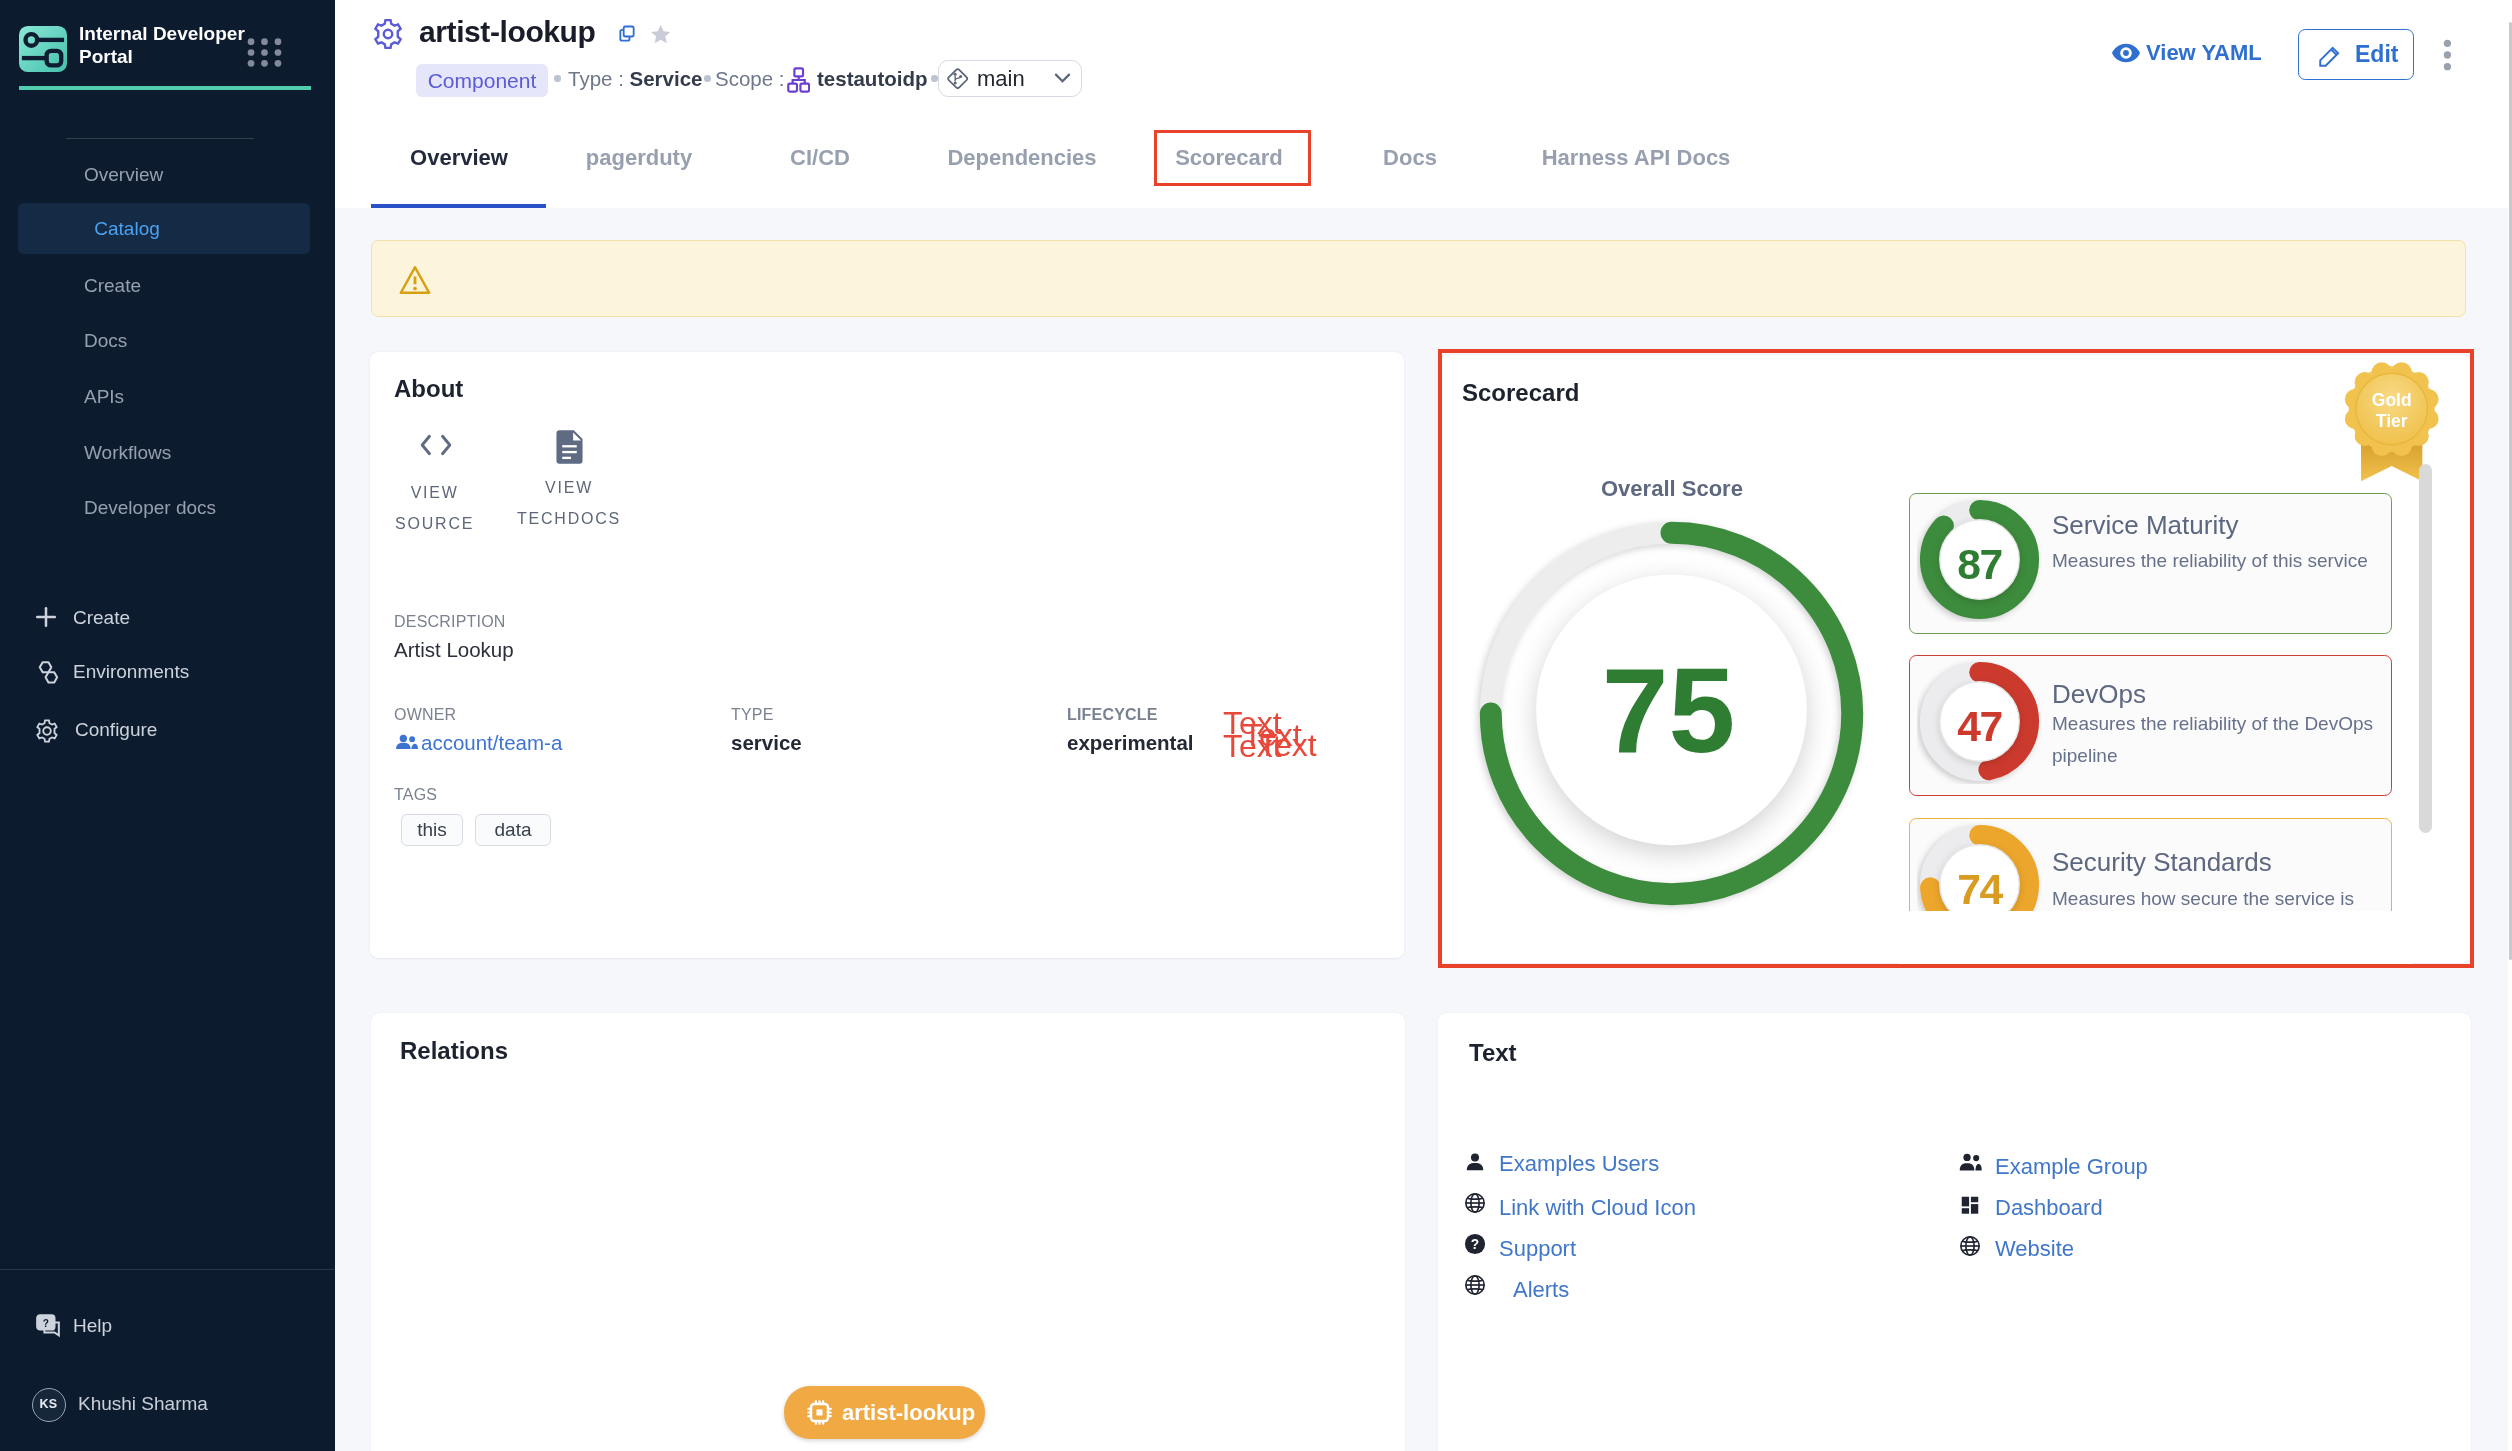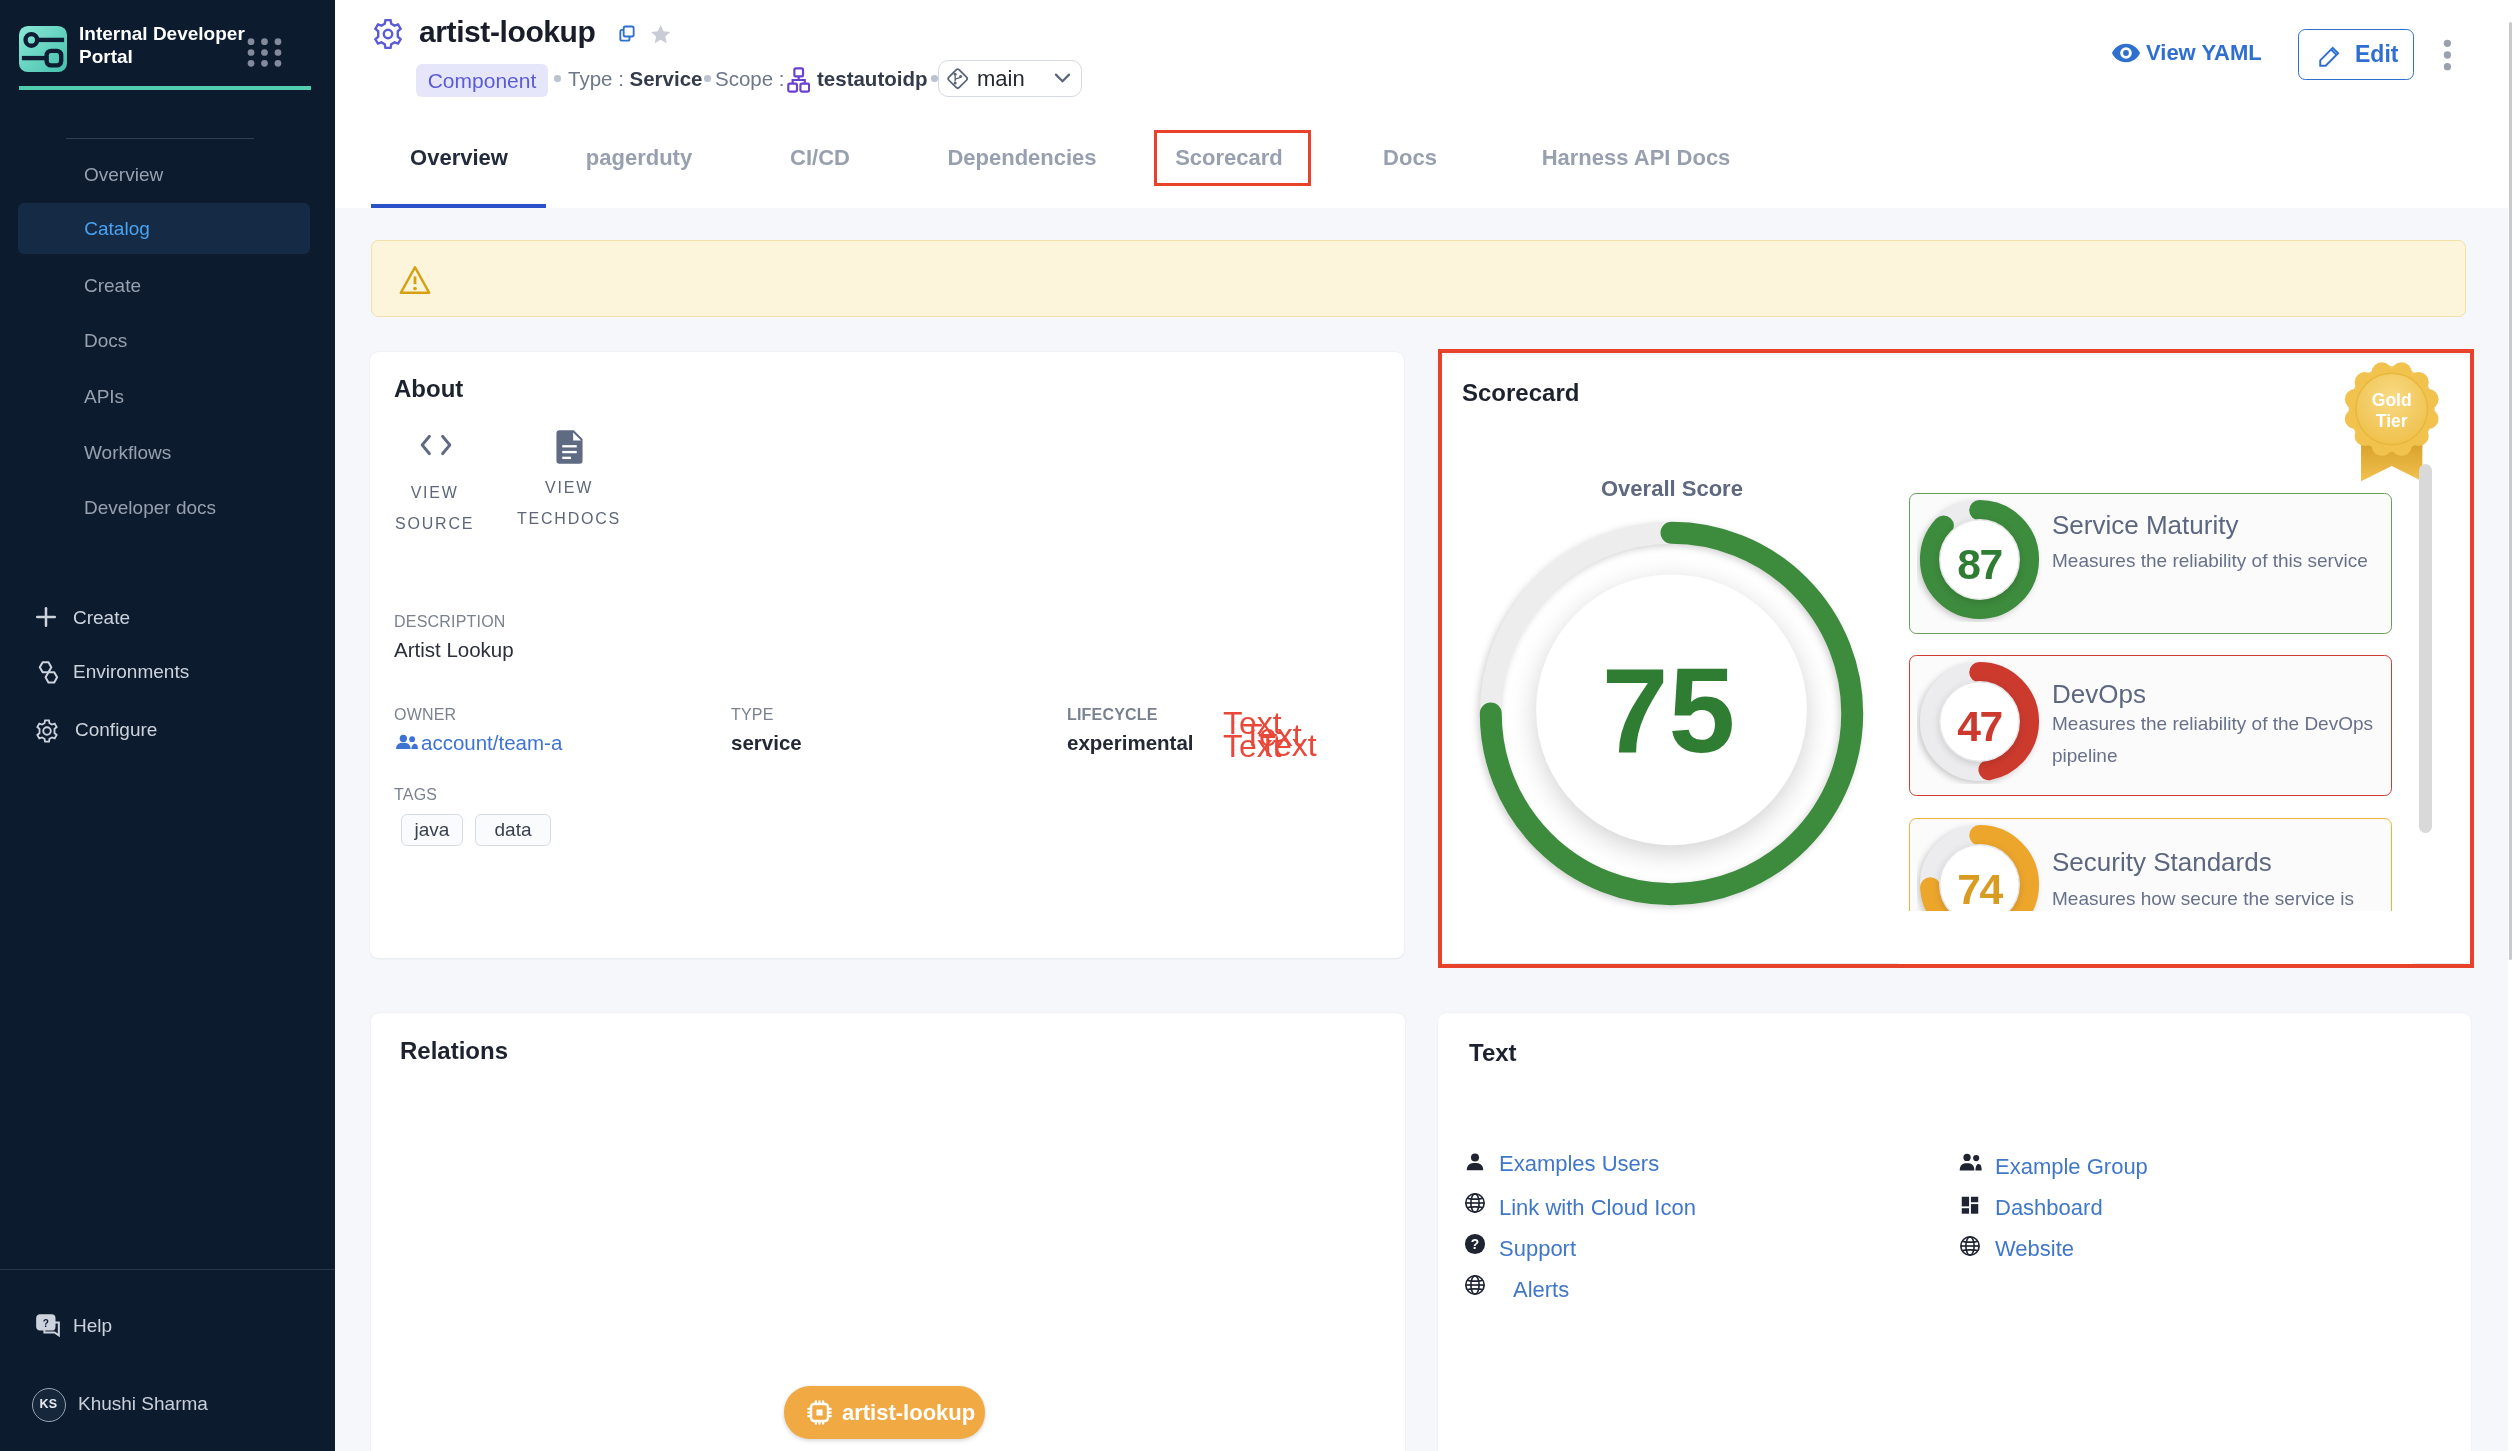--- a/index.html
+++ b/index.html
@@ -9,21 +9,21 @@
 svg { display:block; }
 
 
 #sidebar { position:absolute; left:0; top:0; width:335px; height:1452px; background:#0d1b2e; }
 #sidebar .brand-logo { position:absolute; left:19px; top:26px; width:48px; height:46px; border-radius:8.8px; background:linear-gradient(135deg,#8ae8d8 0%,#45c0ab 100%); }
 #sidebar .brand-name { position:absolute; left:79px; top:22px; color:#fdfdfe; font-size:19px; font-weight:bold; line-height:23px; }
 #sidebar .teal-line { position:absolute; left:19px; top:86px; width:292px; height:3.7px; background:#52ceae; }
 .navdiv1 { position:absolute; left:66px; top:138px; width:188px; height:0.7px; background:rgba(255,255,255,0.16); }
 .nav-item { position:absolute; left:84px; font-size:19px; color:#96a0af; }
 .nav-active { position:absolute; left:18.3px; top:203px; width:292px; height:51px; background:#152a44; border-radius:5.9px; }
-.nav-active span { position:absolute; left:66px; top:14.6px; font-size:19px; color:#4aa2f0; }
+.nav-active span { position:absolute; left:76px; top:14.6px; font-size:19px; color:#4aa2f0; }
 .nav2-item { position:absolute; font-size:19px; color:#cdd3dc; }
 .navdiv2 { position:absolute; left:0; top:1269px; width:335px; height:0.7px; background:rgba(255,255,255,0.12); }
 .avatar { position:absolute; left:31.5px; top:1388px; width:34px; height:34px; border-radius:50%; border:1.5px solid #9aa3b2; background:#16273c; color:#e8ecf1; font-size:12.5px; font-weight:bold; text-align:center; line-height:31.5px; letter-spacing:0.4px; }
 
 
 #header { position:absolute; left:335px; top:0; width:2177px; height:105px; background:#ffffff; }
 #hdiv { position:absolute; left:335px; top:105px; width:2171px; height:0.7px; background:#d9dde6; }
 #tabbar { position:absolute; left:335px; top:105px; width:2177px; height:103px; background:#ffffff; }
 #content { position:absolute; left:335px; top:209px; width:2177px; height:1243px; background:#f5f7fb; }
 .title { position:absolute; left:419px; top:14.6px; font-size:30px; font-weight:bold; color:#181d29; letter-spacing:-0.4px; }
@@ -265,21 +265,21 @@
         <circle cx="22" cy="7" r="4"></circle>
         <path d="M21 21 C21 15 24 13 26 13.2 C28.7 13.6 30 16 30 21 Z"></path>
       </g>
     </svg>
   <div class="abs" style="left:51px; top:379px; font-size:20.5px; color:#3e74d1;">account/team-a</div>
   <div class="lab" style="left:361px; top:354px;">TYPE</div>
   <div class="abs" style="left:361px; top:379px; font-size:20.5px; font-weight:bold; color:#242936;">service</div>
   <div class="lab" style="left:697px; top:354px;font-weight:bold;">LIFECYCLE</div>
   <div class="abs" style="left:697px; top:379px; font-size:20.5px; font-weight:bold; color:#242936;">experimental</div>
   <div class="lab" style="left:24px; top:434px;">TAGS</div>
-  <div class="tagpill" style="left:31px; width:62px;">java</div>
+  <div class="tagpill" style="left:31px; width:62px;">this</div>
   <div class="tagpill" style="left:105px; width:76px;">data</div>
   <div class="redtext" style="left:853px; top:353px;">Text</div>
   <div class="redtext" style="left:873px; top:365px;">Text</div>
   <div class="redtext" style="left:853px; top:376px;">Text</div>
   <div class="redtext" style="left:888px; top:375px;">Text</div>
 </div>
 
 <div class="card" id="card-score">
   <div class="cardh" style="position:absolute;left:24px;top:24px;">Scorecard</div>
   <div class="abs" style="left:163px; top:121px; font-size:22px; font-weight:bold; color:#5e6880;">Overall Score</div>

